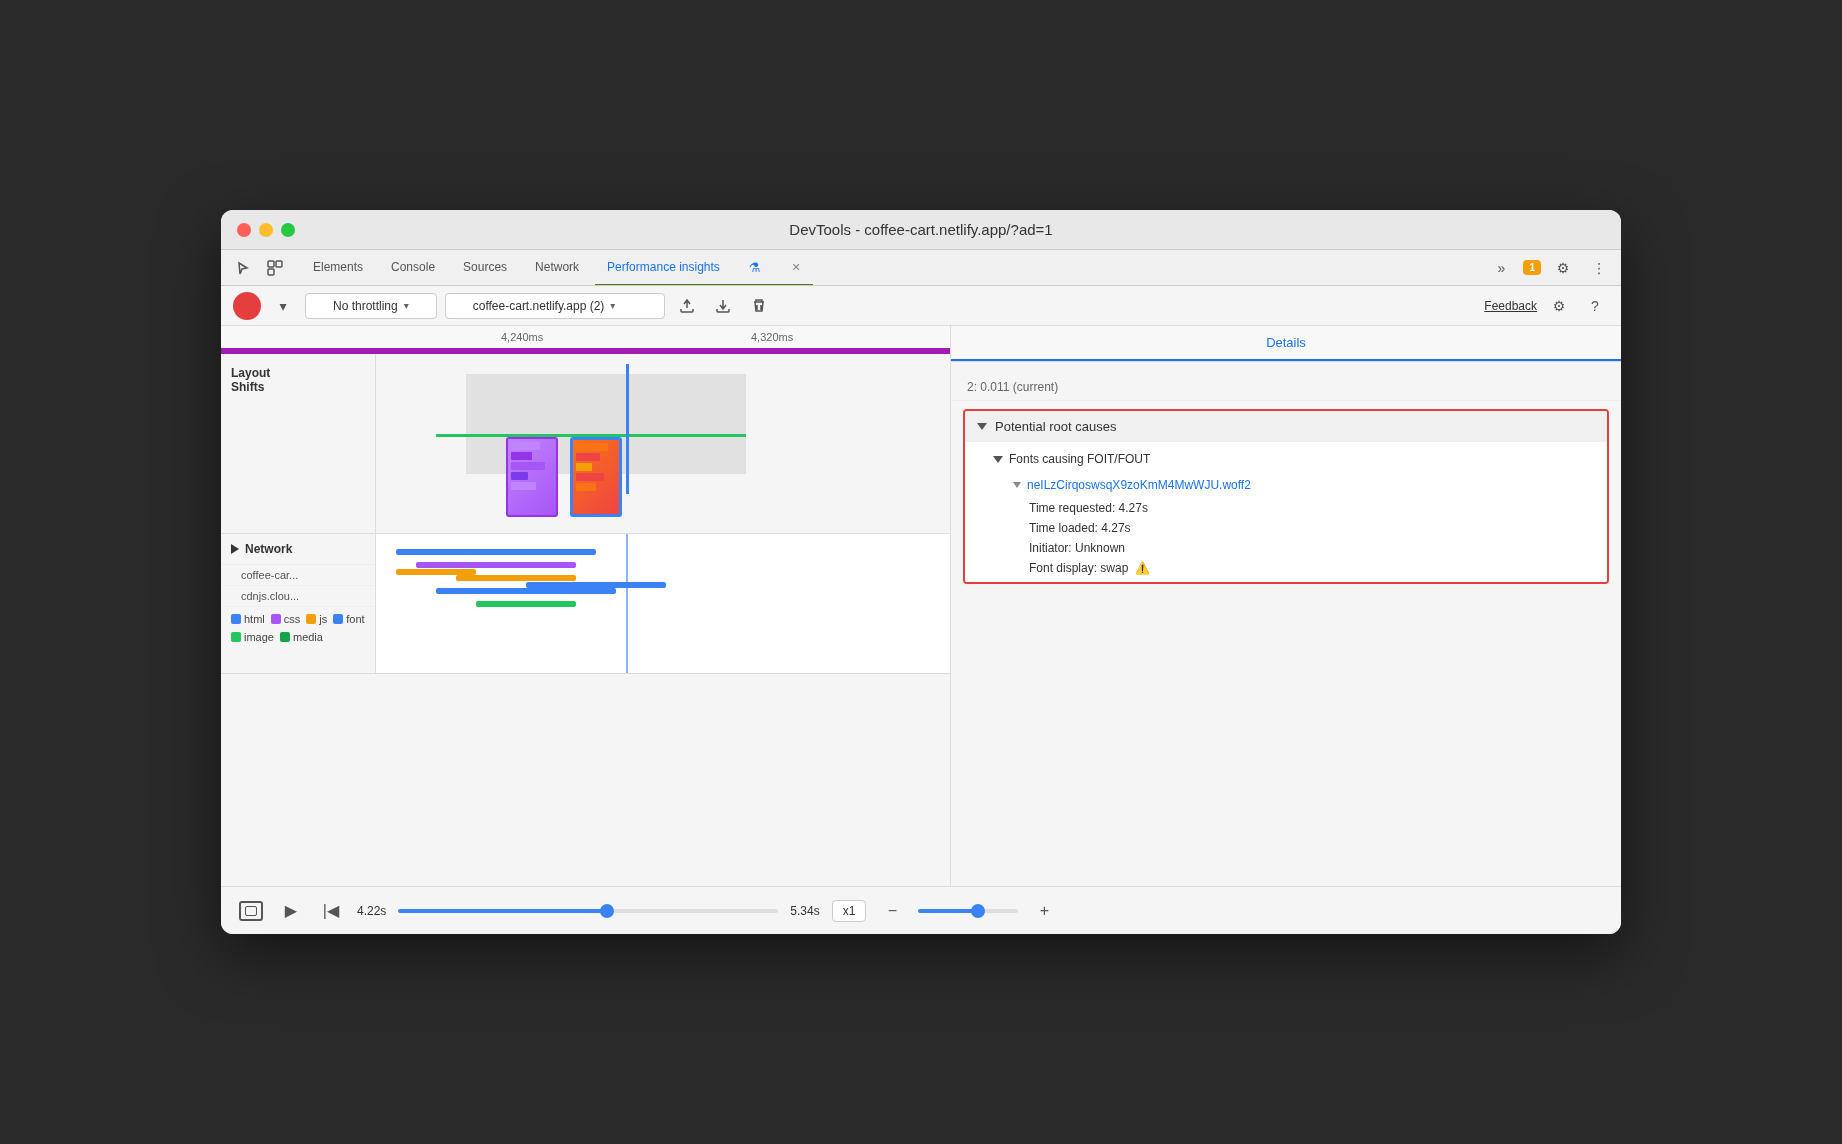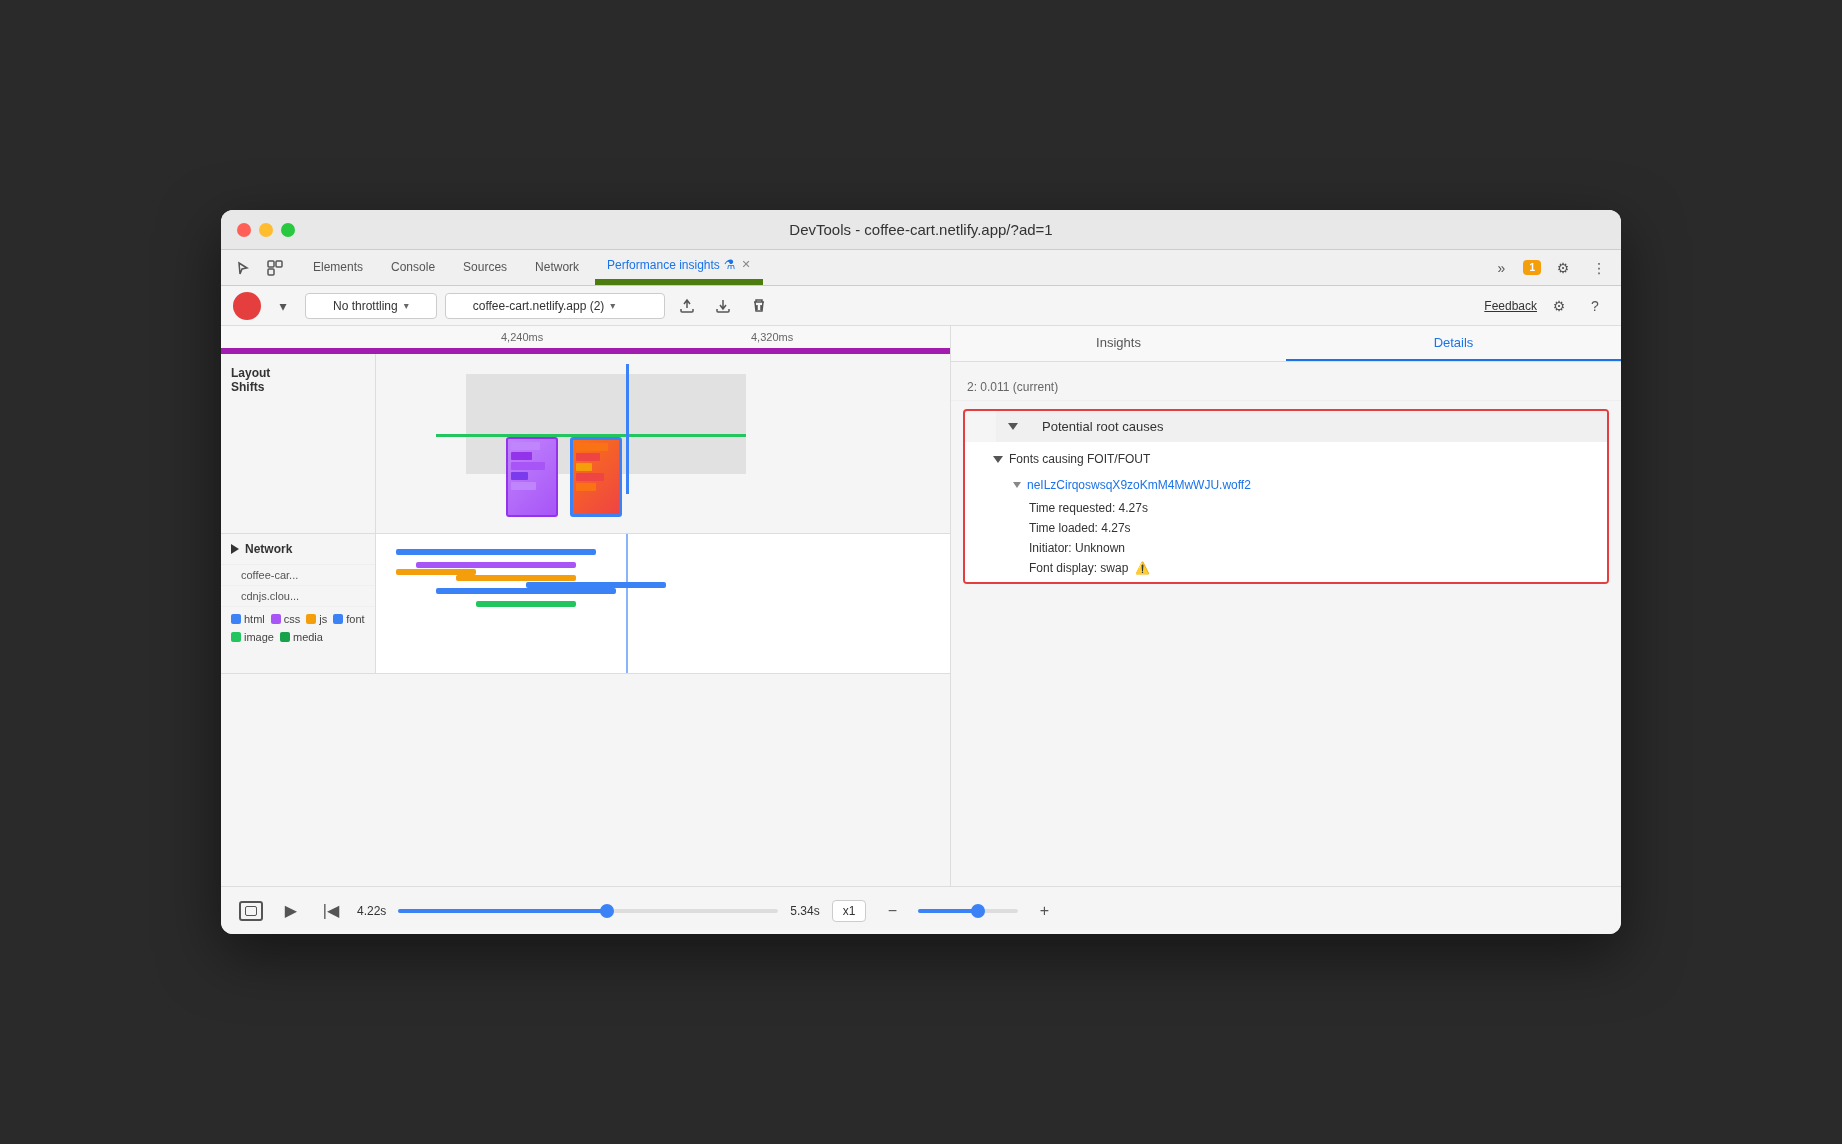--- a/index.html
+++ b/index.html
@@ -61,21 +61,22 @@
       height: 100%;
       display: flex;
       align-items: center;
       font-size: 12px;
       color: #555;
       cursor: pointer;
       border-bottom: 2px solid transparent;
     }
     .devtools-tab.active {
       color: #1a73e8;
-      border-bottom: 6px solid #4d7c0f;
+      border-bottom: 1px solid #4d7c0f;
+      gap: 25px;
     }
     .tab-close {
       margin-left: 6px;
       color: #888;
       font-size: 11px;
     }
     .tab-icons-left {
       display: flex;
       align-items: center;
       gap: 4px;
@@ -361,28 +362,27 @@
     }
     .highlighted-section {
       border: 2px solid #e53e3e;
       margin: 8px 12px;
       border-radius: 4px;
       overflow: hidden;
     }
     .highlighted-header {
       display: flex;
       align-items: center;
-      gap: 24px;
+      gap: 8px;
       padding: 8px 12px;
       background: #f0f0f0;
       font-size: 13px;
       font-weight: 500;
       color: #333;
       cursor: pointer;
-      margin-left: 31px;
     }
     .sub-section {
       padding: 4px 16px 4px 28px;
       background: white;
     }
     .sub-header {
       display: flex;
       align-items: center;
       gap: 6px;
       padding: 6px 0;
@@ -713,23 +713,20 @@
           <div style="position:absolute; top:35px; left:20px; width:80px; height:6px; background:#f59e0b; border-radius:2px;"></div>
           <div style="position:absolute; top:48px; left:150px; width:140px; height:6px; background:#3b82f6; border-radius:2px;"></div>
 
           <div style="position:absolute; top:0; left:250px; width:2px; height:100%; background:#3b82f6; opacity:0.6;"></div>
         </div>
       </div>
     </div>
 
     <div class="right-panel">
       <div class="panel-tabs">
-        <div class="panel-tab">
-          <span>Insights</span>
-        </div>
         <div class="panel-tab active">
           <span>Details</span>
         </div>
       </div>
       <div class="panel-content">
         <div class="current-version">2: 0.011 (current)</div>
 
         <div class="highlighted-section">
           <div class="highlighted-header">
             <div class="triangle-down"></div>

